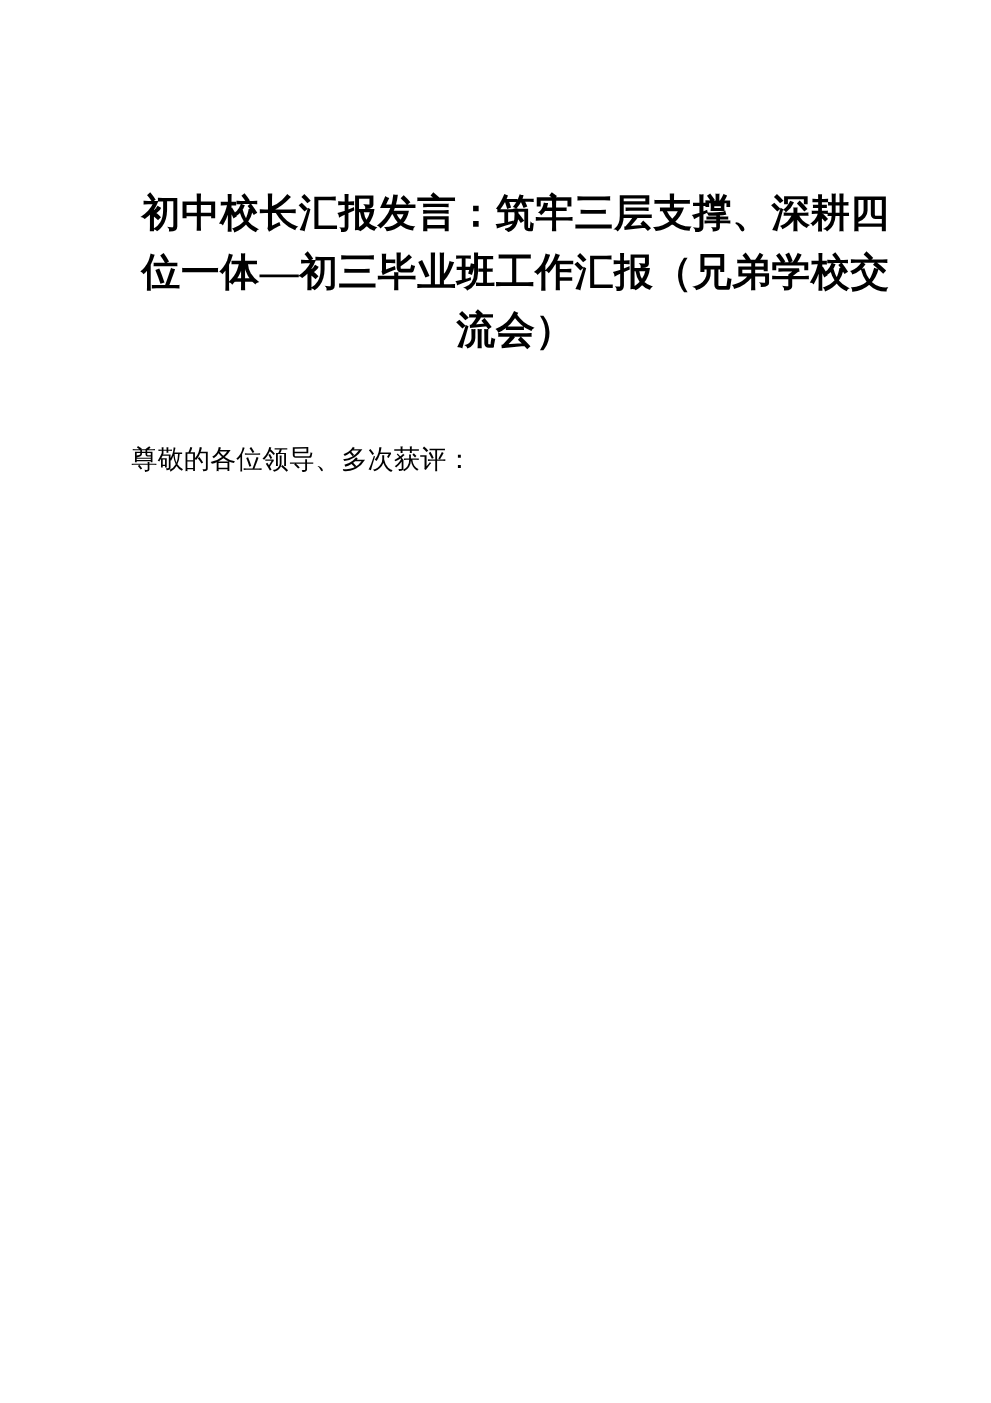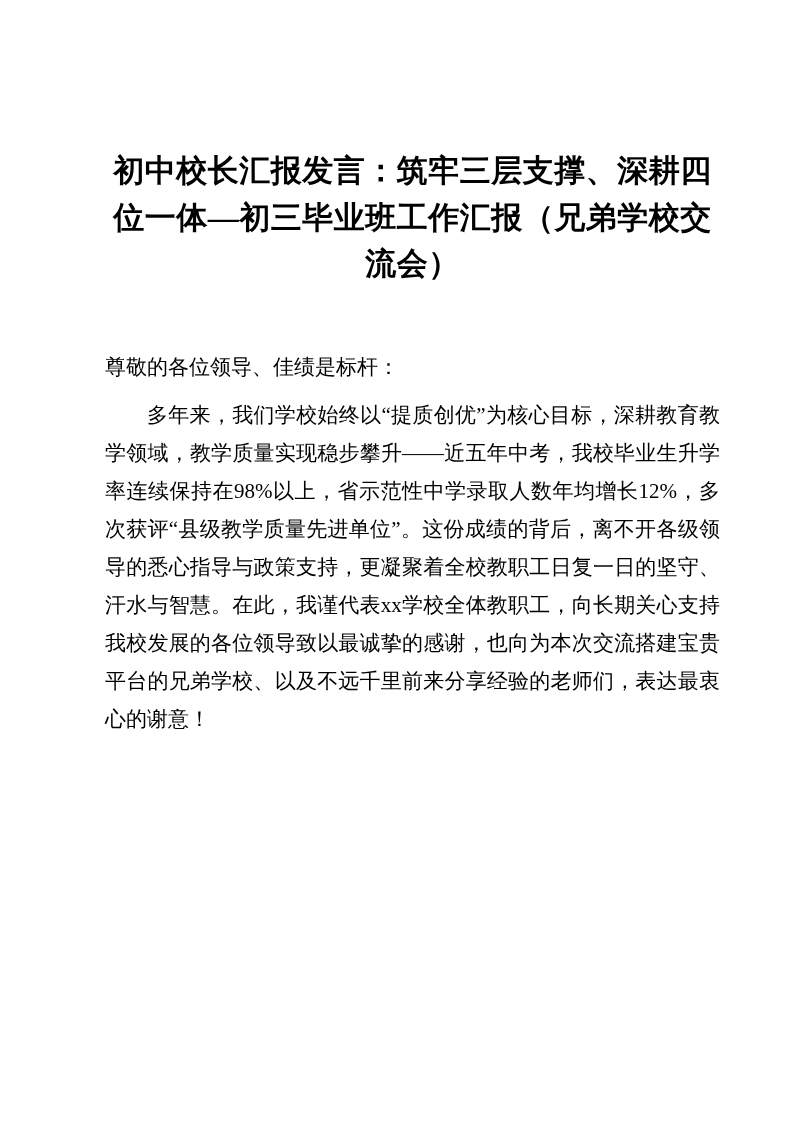--- a/index.html
+++ b/index.html
@@ -37,19 +37,18 @@
     text-indent: 2em;
   }
 </style>
 </head>
 <body>
 
 <div class="page">
   <h1 class="doc-title">初中校长汇报发言：筑牢三层支撑、深耕四位一体—初三毕业班工作汇报（兄弟学校交流会）</h1>
 
   <div class="doc-body">
-    <p>尊敬的各位领导、佳绩是标杆：</p>
+    <p>尊敬的各位领导、多次获评：</p>
 
 
-    <p class="indent">多年来，我们学校始终以“提质创优”为核心目标，深耕教育教学领域，教学质量实现稳步攀升——近五年中考，我校毕业生升学率连续保持在98%以上，省示范性中学录取人数年均增长12%，多次获评“县级教学质量先进单位”。这份成绩的背后，离不开各级领导的悉心指导与政策支持，更凝聚着全校教职工日复一日的坚守、汗水与智慧。在此，我谨代表xx学校全体教职工，向长期关心支持我校发展的各位领导致以最诚挚的感谢，也向为本次交流搭建宝贵平台的兄弟学校、以及不远千里前来分享经验的老师们，表达最衷心的谢意！</p>
 
   </div>
 </div>
 
 </body></html>

